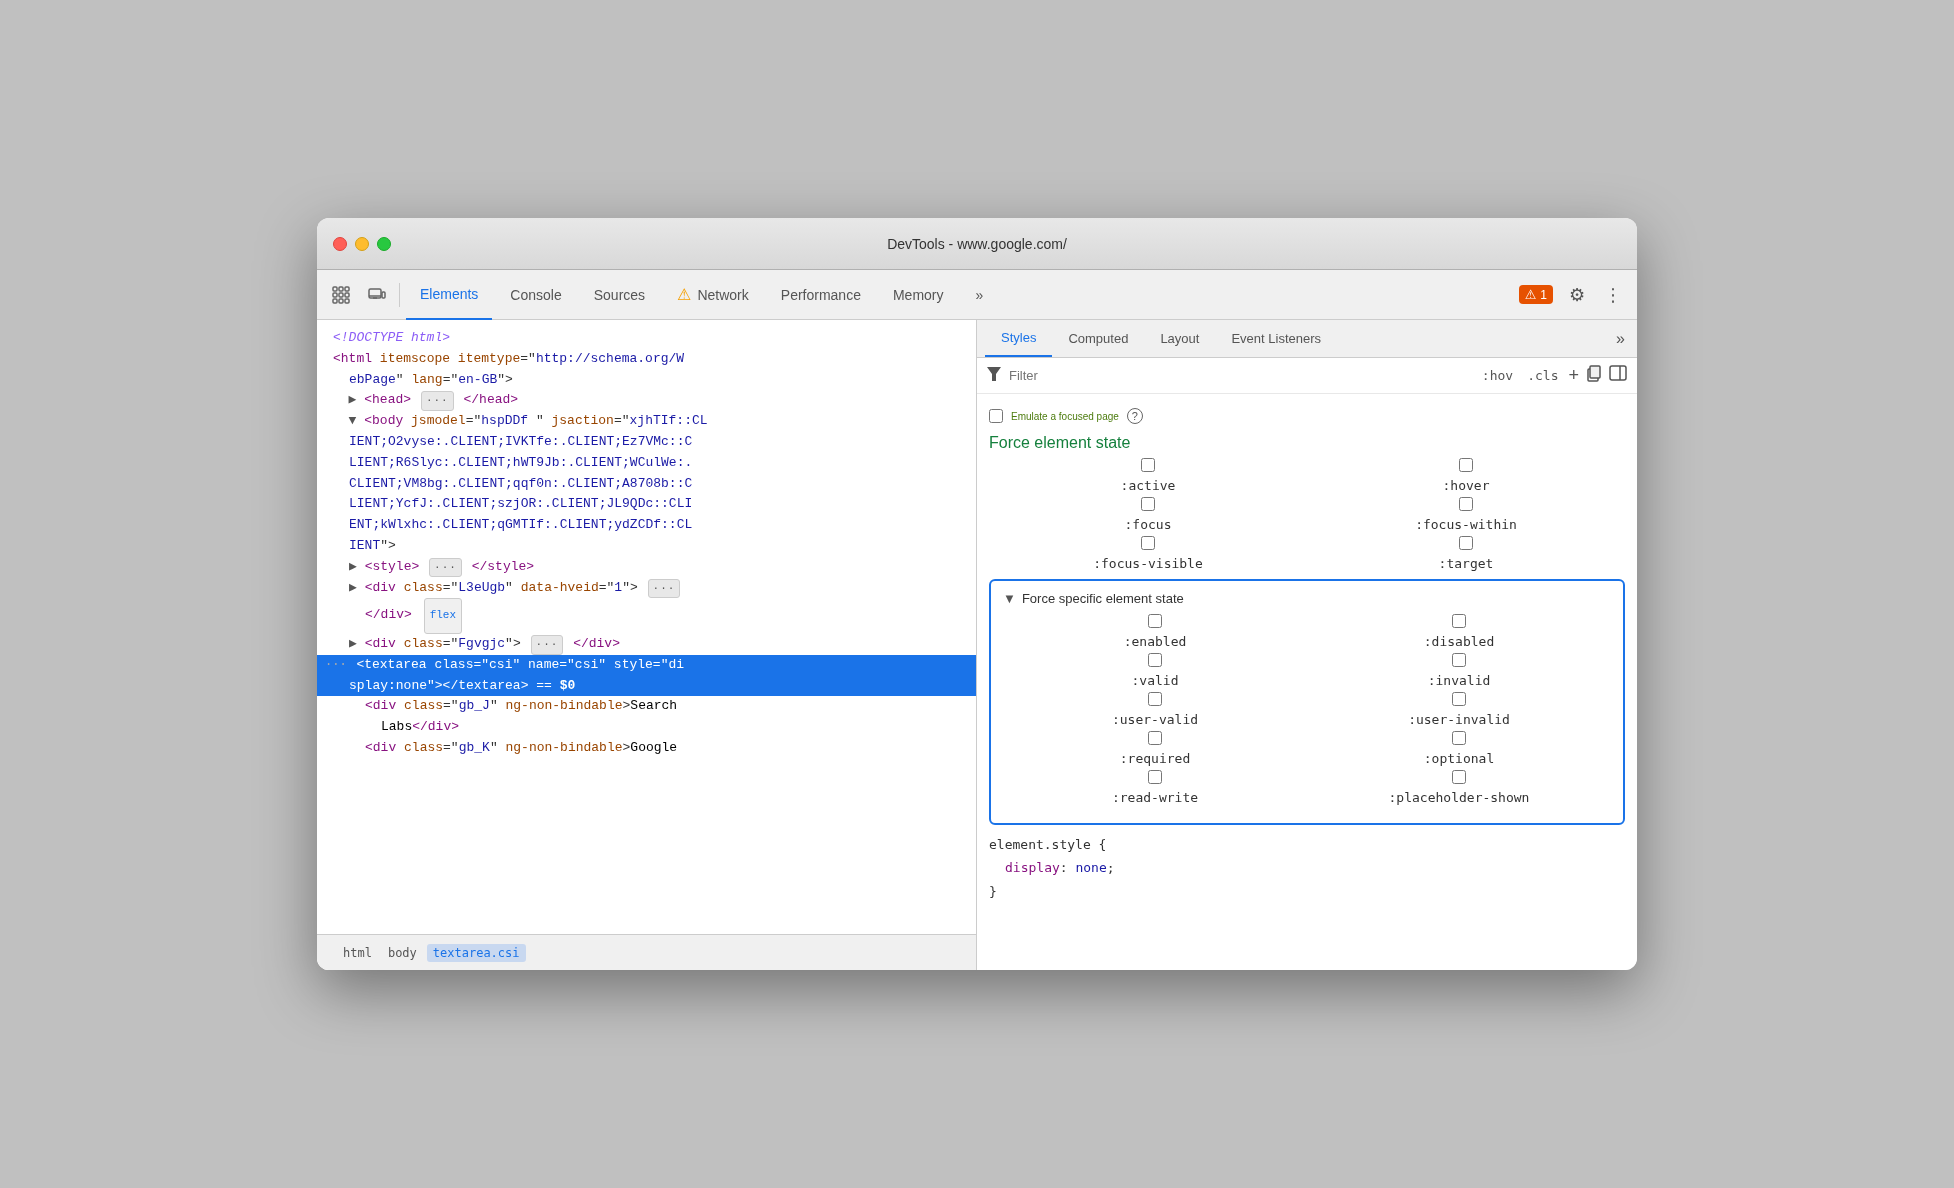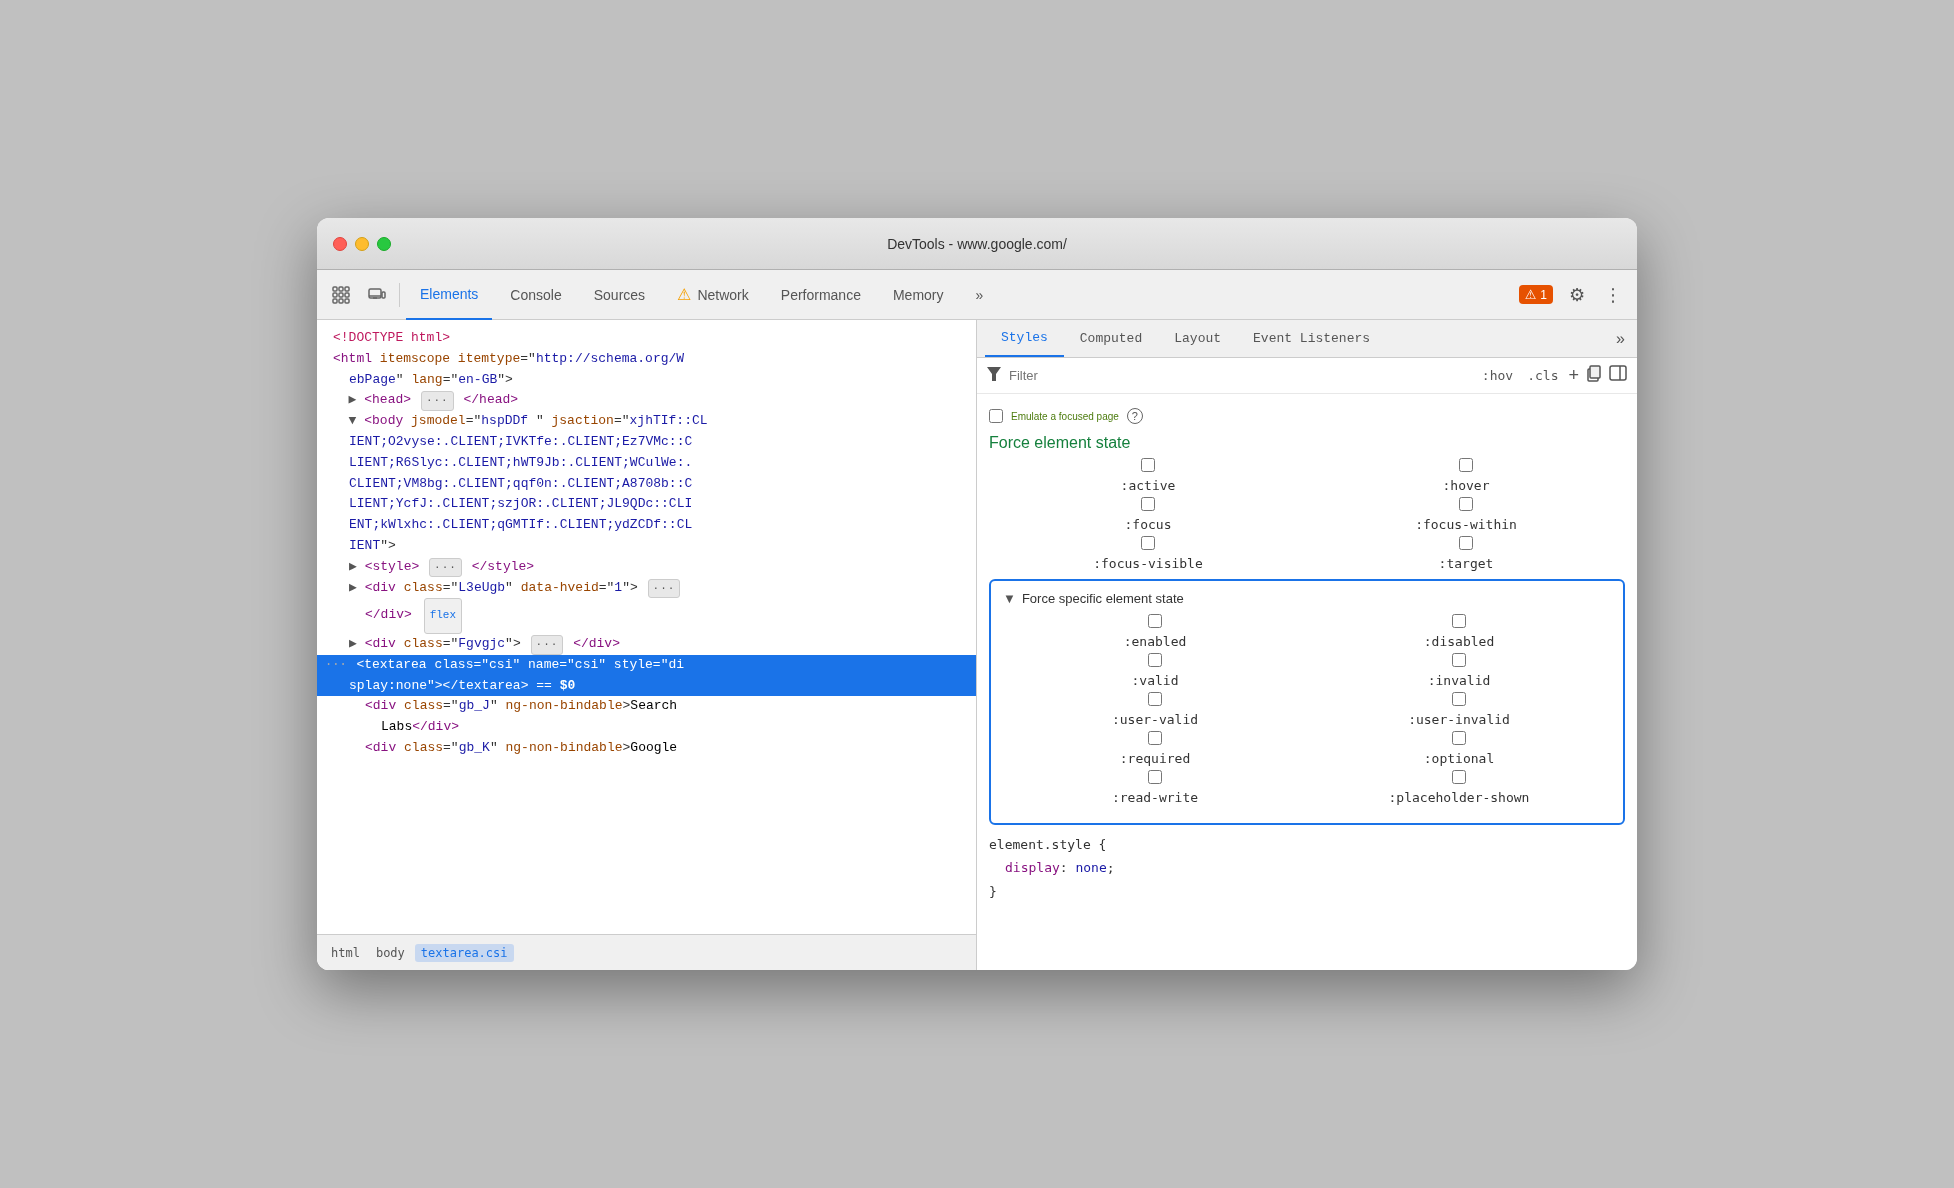--- a/index.html
+++ b/index.html
@@ -156,21 +156,21 @@
     .dom-line.selected {
       background: #1a73e8;
       color: #fff;
     }
     .dom-line.continuation {
       padding-left: 32px;
     }
     .tag { color: #881280; }
     .attr-name { color: #994500; }
     .attr-value { color: #1a1aa6; }
-    .doctype { color: #be185d; }
+    .doctype { color: #8b5cf6; font-style: italic; }
     .equals-sign { color: #333; }
     .bracket { color: #333; }
     .expand-arrow { color: #555; cursor: pointer; }
     .dots-badge {
       display: inline-flex;
       align-items: center;
       background: #e8e8e8;
       border: 1px solid #ccc;
       border-radius: 3px;
       padding: 0 4px;
@@ -192,21 +192,21 @@
     }
     .dollar-eq { color: #881280; }
 
     
     .breadcrumb {
       height: 36px;
       background: #f0f0f0;
       border-top: 1px solid #ccc;
       display: flex;
       align-items: center;
-      padding: 0 8px;
+      padding: 0 20px;
       font-family: 'Menlo', 'Monaco', monospace;
       font-size: 12px;
       gap: 4px;
     }
     .breadcrumb-item {
       color: #555;
       padding: 2px 6px;
       border-radius: 3px;
       cursor: pointer;
     }
@@ -233,21 +233,21 @@
       padding: 0 8px;
     }
     .styles-tab {
       padding: 10px 16px;
       font-size: 13px;
       cursor: pointer;
       color: #555;
       border-bottom: 2px solid transparent;
       border: none;
       background: none;
-      font-family: Liberation Mono, monospace;
+      font-family: Liberation Sans, sans-serif;
     }
     .styles-tab.active {
       color: #1a73e8;
       border-bottom: 2px solid #1a73e8;
     }
     .styles-tabs-spacer { flex: 1; }
     .styles-tabs-more {
       color: #555;
       font-size: 16px;
       cursor: pointer;

